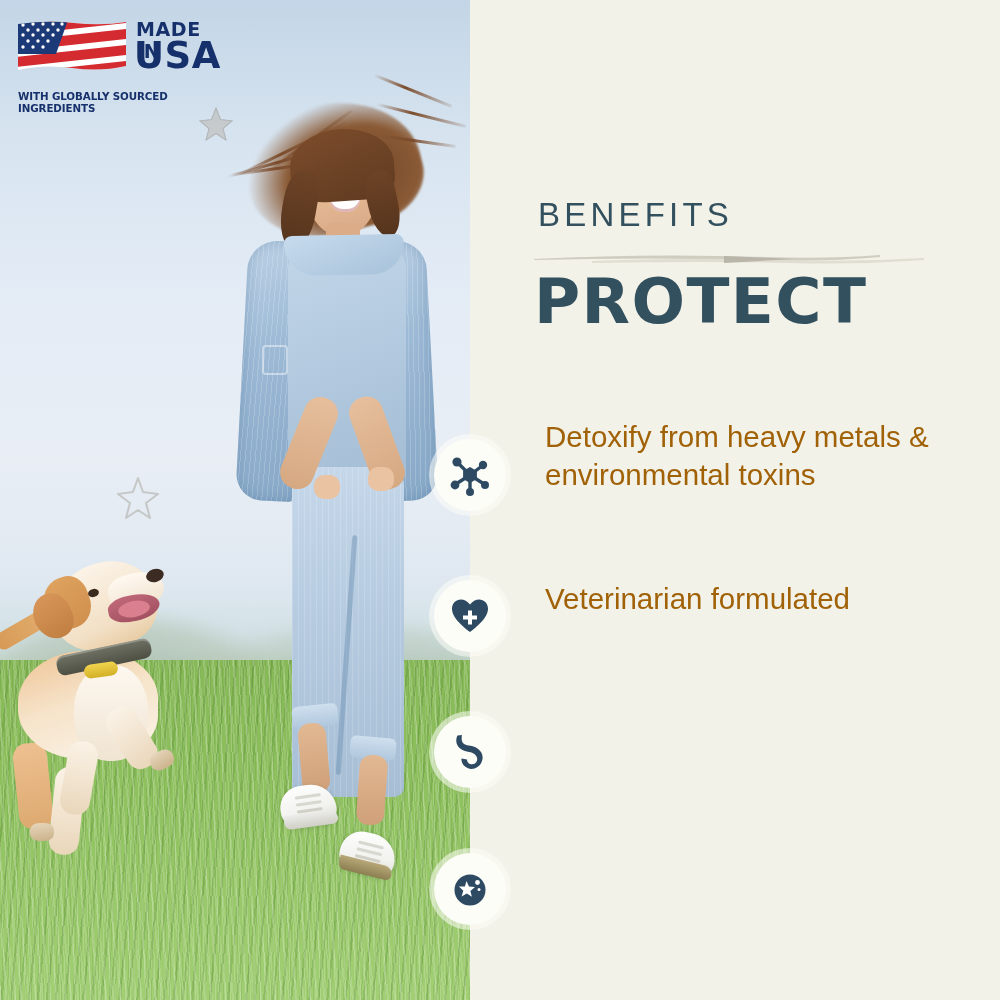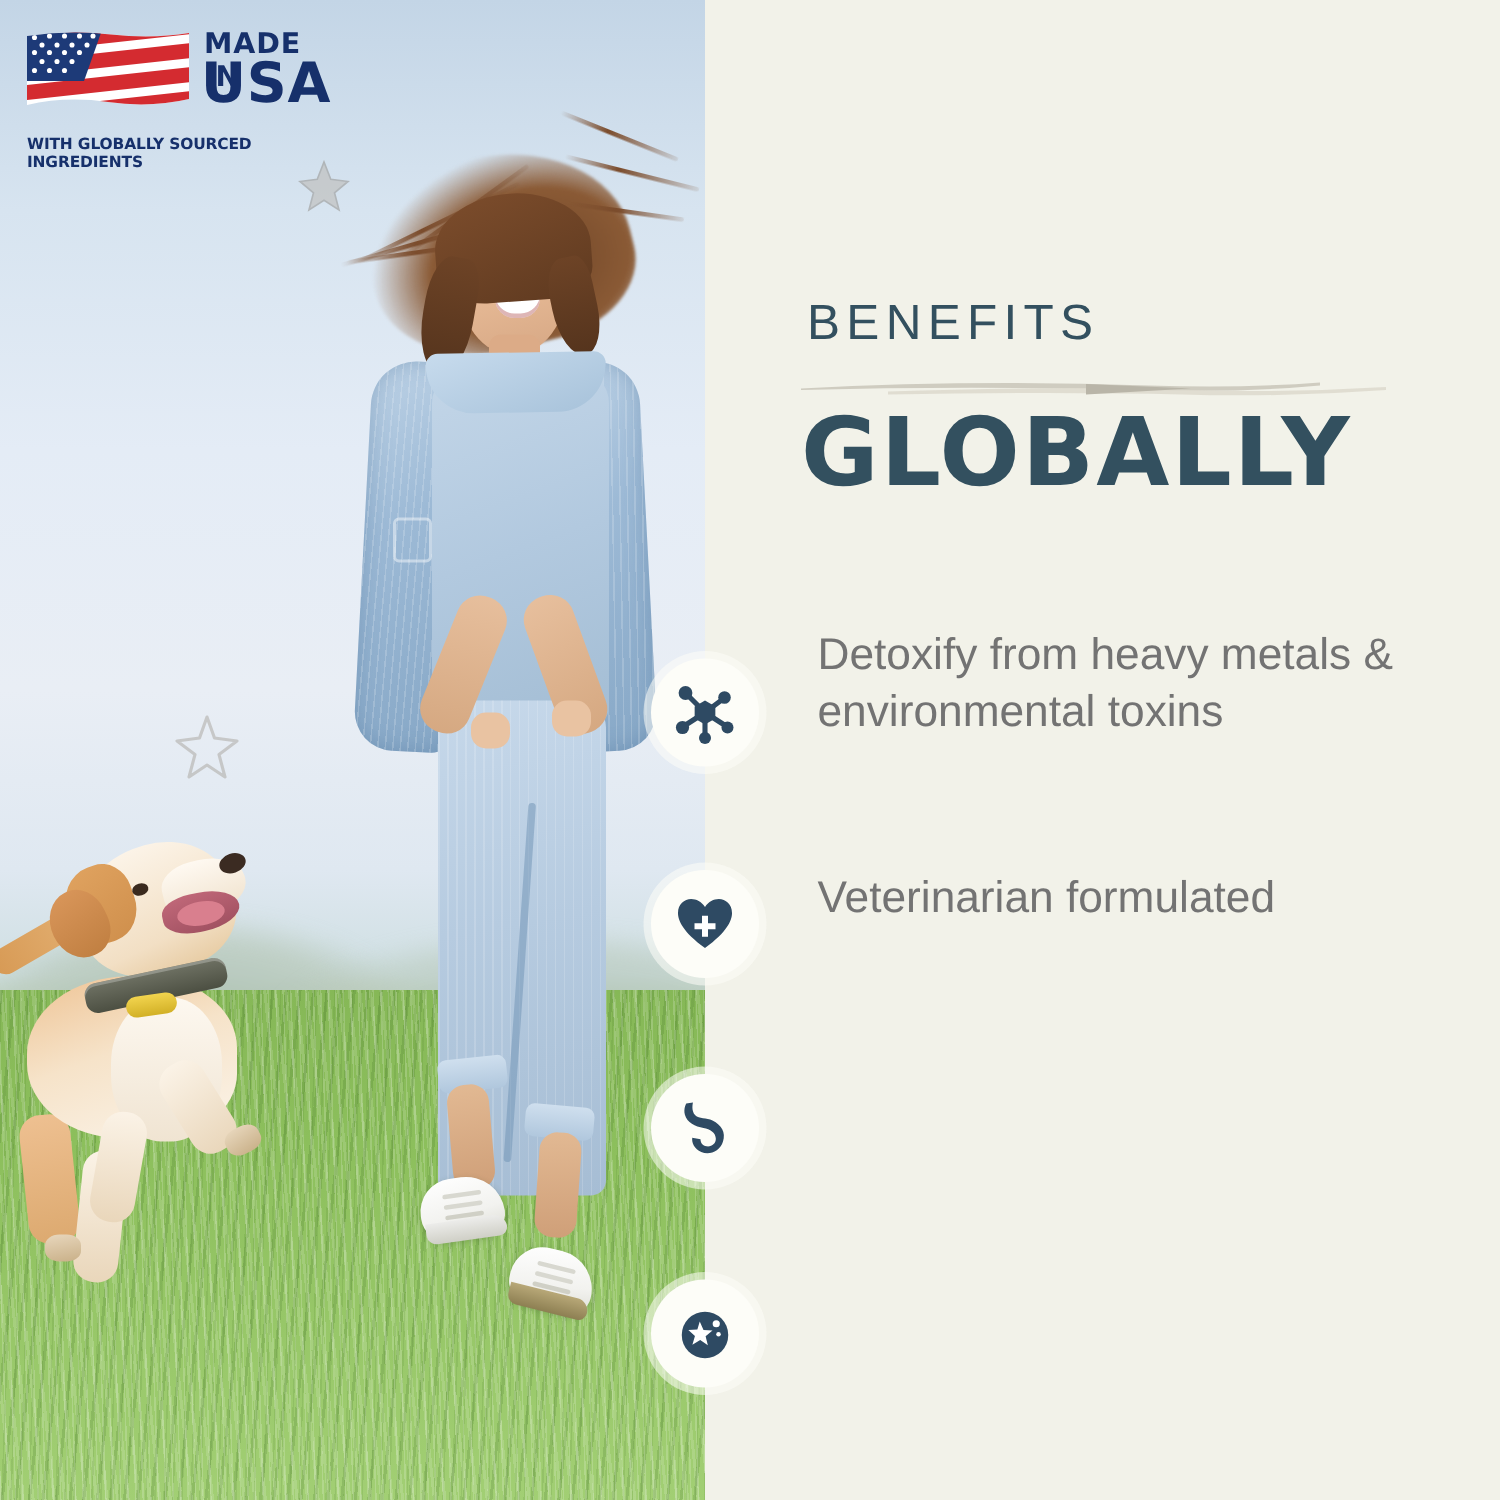--- a/index.html
+++ b/index.html
@@ -268,21 +268,21 @@
     font-size:33px; letter-spacing:4.2px; color:#33505f; font-weight:400;
   }
   .divider { position:absolute; left:58px; top:248px; width:400px; height:22px; }
   .headline {
     position:absolute; left:64px; top:265px;
     font-size:63px; font-weight:700; letter-spacing:1.4px; color:#33505f;
     font-family:"DejaVu Sans", sans-serif;
   }
   .benefit-text {
     position:absolute; left:75px; width:430px;
-    font-size:29.5px; line-height:1.28; color:#737373; font-weight:400;
+    font-size:29.5px; line-height:1.28; color:#a16207; font-weight:400;
   }
 
   
   .usa-badge { position:absolute; left:16px; top:14px; width:214px; height:78px; z-index:8; }
   .usa-badge .flag { position:absolute; left:0; top:6px; width:112px; height:54px; }
   .usa-badge .made {
     position:absolute; left:120px; top:4px;
     font-size:19px; font-weight:700; color:#16306b; letter-spacing:.6px;
     font-family:"DejaVu Sans", sans-serif;
   }
@@ -429,21 +429,21 @@
 
   <div class="content">
     <div class="kicker">BENEFITS</div>
 
     <svg class="divider" viewBox="0 0 400 22">
       <path d="M6 11 Q120 5 238 9 Q300 11 352 7 L352 9 Q298 14 236 12 Q118 9 6 12 Z" fill="#cfccc0"></path>
       <path d="M64 13 Q180 9 262 12 Q330 14 396 10 L396 12 Q328 17 260 15 Q178 13 64 15 Z" fill="#dedace" opacity=".9"></path>
       <path d="M196 8 L266 11 L196 15 Z" fill="#b9b5a8"></path>
     </svg>
 
-    <div class="headline">GLOBALLY</div>
+    <div class="headline">PROTECT</div>
 
     <div class="benefit-text" style="top:418px;">Detoxify from heavy metals &amp; environmental toxins</div>
     <div class="benefit-text" style="top:580px;">Veterinarian formulated</div>
   </div>
 
   <div class="icon-badge" style="left:434px; top:439px;">
     <svg width="44" height="44" viewBox="0 0 44 44">
       <g stroke="#2e4a63" stroke-width="3.4" stroke-linecap="round">
         <line x1="22" y1="22" x2="10" y2="10"></line>
           <line x1="22" y1="22" x2="34" y2="13"></line>

